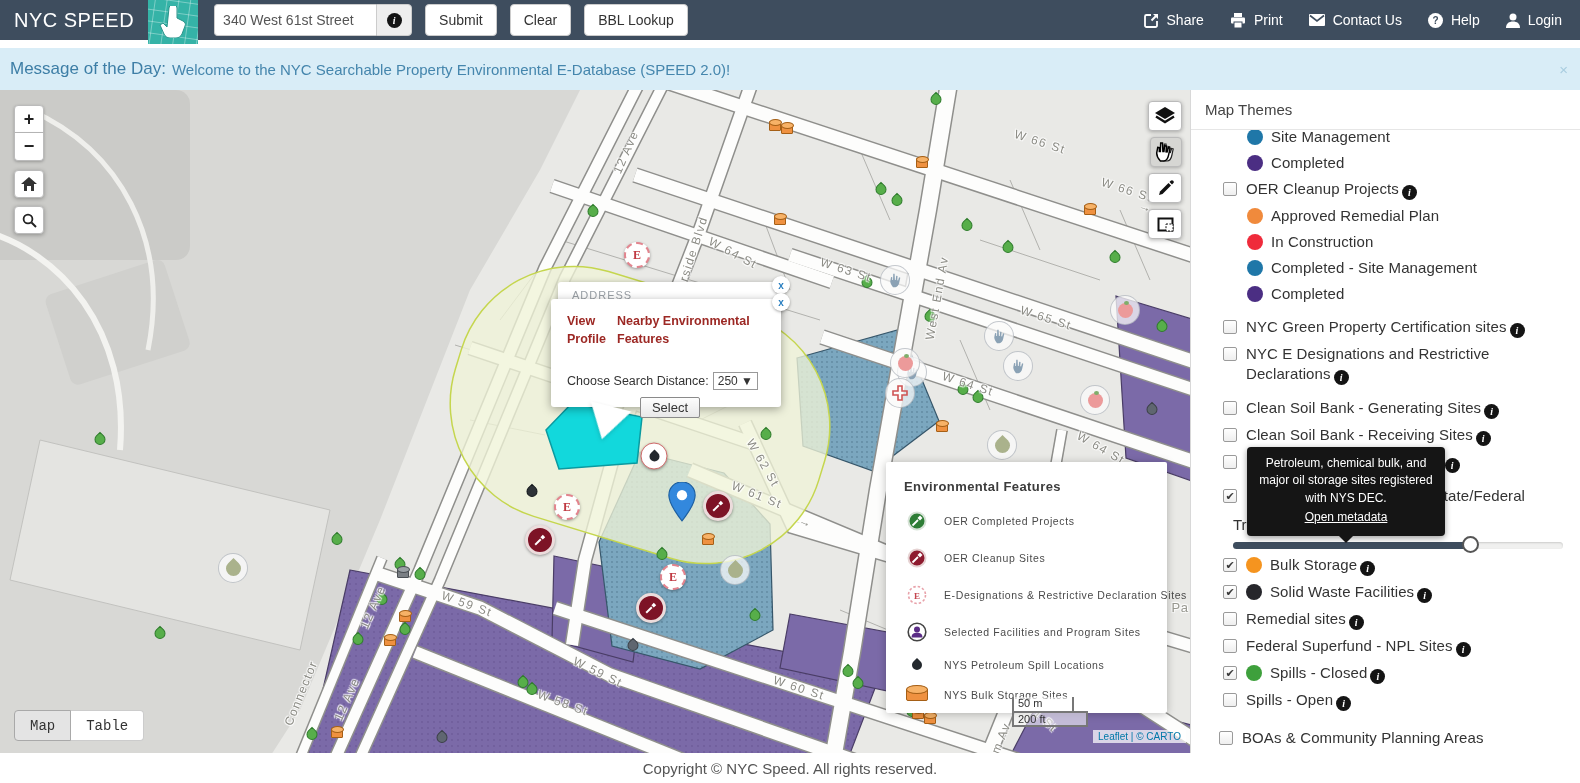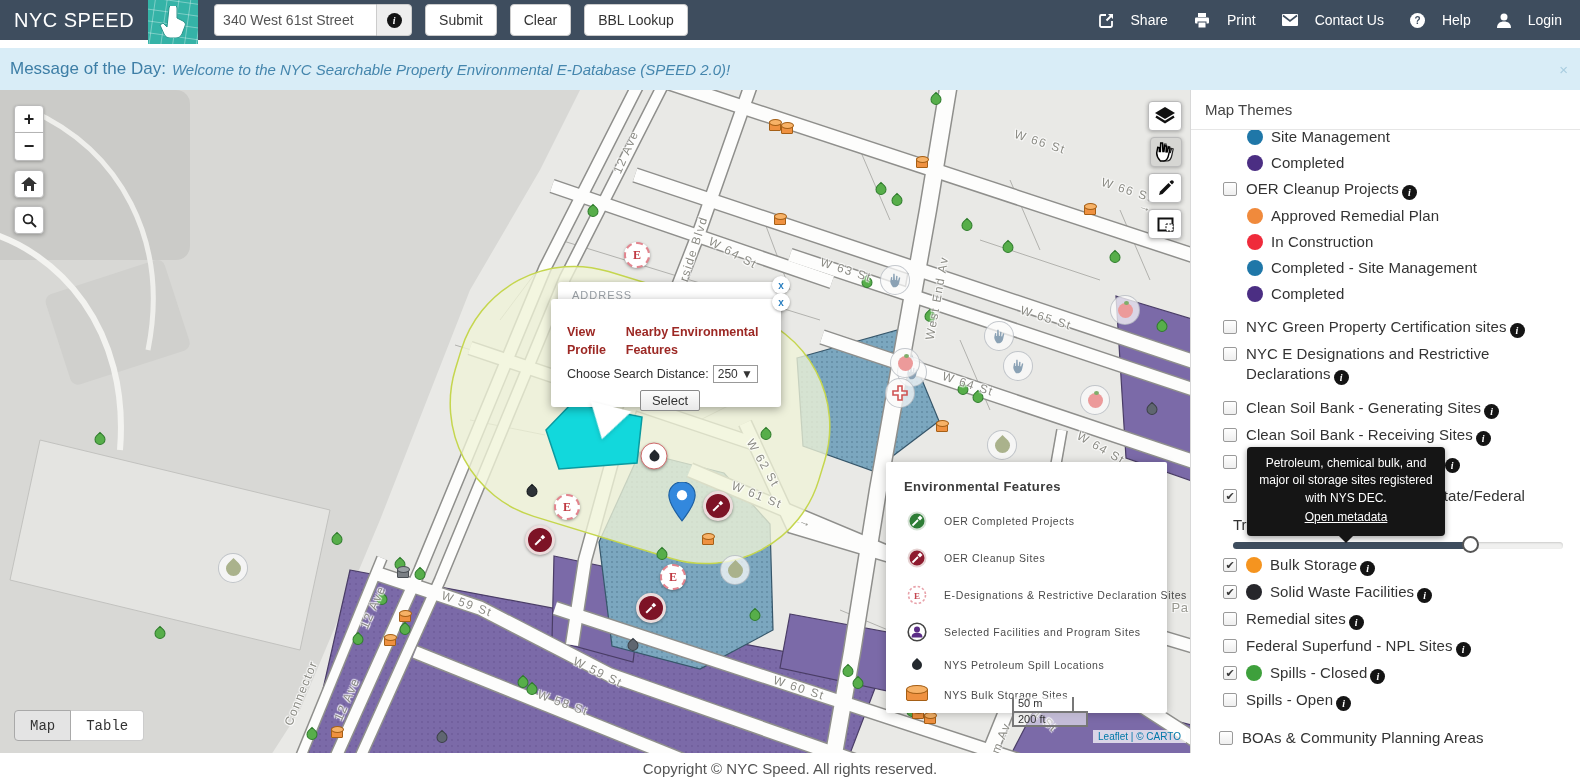--- a/index.html
+++ b/index.html
@@ -12,27 +12,27 @@
   .brand-logo .grid { position:absolute; inset:0;
      background-image:linear-gradient(rgba(255,255,255,.35) 1px,transparent 1px),linear-gradient(90deg,rgba(255,255,255,.35) 1px,transparent 1px);
      background-size:9px 9px; transform:rotate(8deg) scale(1.3); }
   .brand-logo svg { position:absolute; left:9px; top:10px; }
   .search-group { display:flex; margin-left:16px; height:32px; }
   .search-input { width:162px; height:32px; border:1px solid #ccc; border-right:none; border-radius:4px 0 0 4px; padding:0 8px; font-size:14px; color:#555; background:#fff; }
   .search-addon { width:36px; height:32px; background:#eee; border:1px solid #ccc; border-radius:0 4px 4px 0; display:flex; align-items:center; justify-content:center; cursor:pointer; }
   .info-ic { display:inline-flex; width:15px; height:15px; border-radius:50%; background:#141414; color:#fff; align-items:center; justify-content:center; font:bold italic 10px "Liberation Serif",serif; flex:none; }
   .nav-btn { height:32px; margin-left:13px; padding:0 13px; background:#fff; border:1px solid #ccc; border-radius:4px; font-size:14px; color:#333; cursor:pointer; }
   .nav-links { margin-left:auto; margin-right:18px; display:flex; gap:26px; }
-  .nav-link { color:#fff; font-size:14px; display:flex; align-items:center; gap:17px; cursor:pointer; white-space:nowrap; }
+  .nav-link { color:#fff; font-size:14px; display:flex; align-items:center; gap:8px; cursor:pointer; white-space:nowrap; }
   .nav-link svg { display:block; }
 
   
   .msgbar { position:absolute; left:0; top:48px; width:1580px; height:42px; background:#d9edf7; display:flex; align-items:center; padding:0 10px; z-index:40; }
   .msg-prefix { color:#3d7ea6; font-size:17px; }
-  .msg-text { color:#4586ad; font-size:15px; margin-left:6px;font-style:italic; }
+  .msg-text { color:#4586ad; font-size:15px; margin-left:6px; }
   .msg-close { margin-left:auto; color:#a9cde0; font-size:15px; cursor:pointer; padding-right:2px; }
 
   
   #app-map { position:absolute; left:0; top:90px; width:1190px; height:663px; background:#e9e9e6; overflow:hidden; }
   #map-svg { position:absolute; left:0; top:0; }
   #overlays,#street-labels { position:absolute; inset:0; }
   .slabel { position:absolute; color:#8b8b84; font-size:12px; letter-spacing:1.5px; white-space:nowrap;
      text-shadow:-1px -1px 1px rgba(255,255,255,.9),1px -1px 1px rgba(255,255,255,.9),-1px 1px 1px rgba(255,255,255,.9),1px 1px 1px rgba(255,255,255,.9); }
   .slabel.place { color:#9a9a92; font-size:13px; letter-spacing:.5px; }
 
@@ -70,24 +70,24 @@
   .scalebar { position:absolute; left:1012px; top:607px; z-index:25; font-size:11px; color:#333; }
   .scale-line { background:rgba(255,255,255,.55); border:2px solid #777; border-top:none; height:16px; line-height:13px; padding:0 4px; white-space:nowrap; }
   .scale-line.m { width:62px; }
   .scale-line.f { width:76px; border-top:2px solid #777; margin-top:-2px; }
   .attrib { position:absolute; right:4px; top:640px; background:rgba(255,255,255,.72); padding:1px 5px; font-size:10px; color:#0078A8; z-index:25; }
 
   
   .popup-back { position:absolute; left:558px; top:192px; width:222px; height:34px; background:#fff; border-radius:3px; box-shadow:0 1px 6px rgba(0,0,0,.3); z-index:26; padding:7px 0 0 14px; color:#9aa0a6; font-size:11px; letter-spacing:1px; }
   .popup { position:absolute; left:551px; top:209px; width:230px; height:108px; background:#fff; border-radius:3px; box-shadow:0 2px 10px rgba(0,0,0,.35); z-index:27; padding:14px 8px 0 16px; }
   .popup-tail { position:absolute; left:586px; top:316px; width:0; height:0; border-left:20px solid transparent; border-right:22px solid transparent; border-top:34px solid #fff; transform:rotate(14deg); z-index:27; filter:drop-shadow(0 2px 2px rgba(0,0,0,.15)); }
-  .pp-links { display:flex; gap:15px;margin-top:11px; }
+  .pp-links { display:flex; gap:6px; }
   .pp-link { color:#9c2824; font-weight:bold; font-size:12.5px; line-height:1.4; cursor:pointer; }
   .pp-link.w1 { width:44px; } .pp-link.w2 { width:148px; }
-  .pp-dist { font-size:12.5px; color:#333; margin-top:6px; display:flex; align-items:center; }
+  .pp-dist { font-size:12.5px; color:#333; margin-top:24px; display:flex; align-items:center; }
   .pp-select { border:1px solid #999; background:#fff; font-size:12px; color:#333; margin-left:4px; padding:1px 4px; cursor:pointer; white-space:nowrap; }
   .pp-btnrow { text-align:center; margin-top:7px; }
   .pp-btn { border:1px solid #8a8a8a; background:linear-gradient(#fdfdfd,#e8e8e8); font-size:13px; color:#333; padding:2px 11px; border-radius:2px; cursor:pointer; }
   .close-bub { position:absolute; width:18px; height:18px; border-radius:50%; background:#fff; box-shadow:0 1px 3px rgba(0,0,0,.35); color:#2a7fc1; font:bold 10px "Liberation Sans",sans-serif; display:flex; align-items:center; justify-content:center; z-index:28; cursor:pointer; }
 
   
   .legendbox { position:absolute; left:886px; top:372px; width:281px; height:251px; background:#fff; border-radius:2px; box-shadow:0 1px 8px rgba(0,0,0,.25); z-index:24; padding:17px 0 0 18px; }
   .lg-title { font-size:13px; font-weight:bold; color:#3c3c3c; letter-spacing:.4px; }
   .lg-item { display:flex; align-items:center; margin-top:17px; gap:14px; }
   .lg-item .ic { width:26px; display:flex; justify-content:center; flex:none; }

